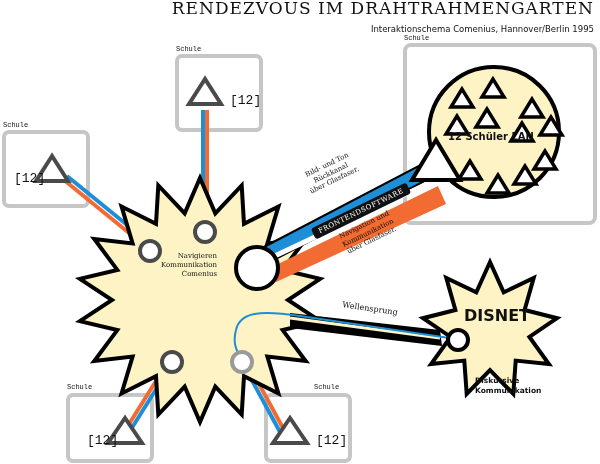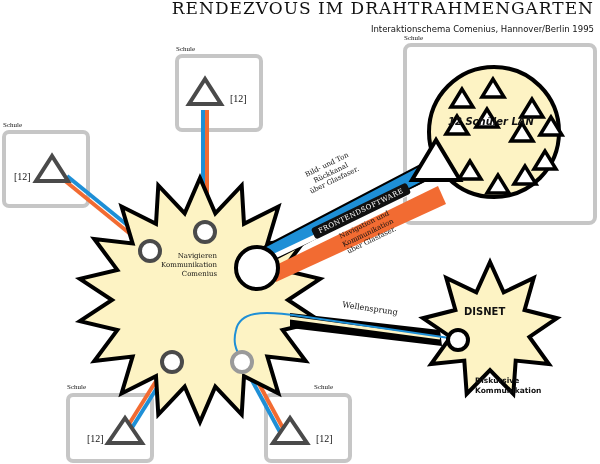--- a/index.html
+++ b/index.html
@@ -1,26 +1,26 @@
 <!DOCTYPE html>
 <html><head>
 <meta charset="utf-8">
 <style>
   html, body { margin:0; padding:0; background:#ffffff; }
   body { width:600px; height:464px; position:relative; overflow:hidden; font-family:"DejaVu Serif", serif; }
   #diagram { position:absolute; left:0; top:0; width:600px; height:464px; }
   .title { position:absolute; right:6px; top:-2px; font-family:"DejaVu Serif", serif; font-size:17px; letter-spacing:1px; color:#111; white-space:nowrap; }
   .subtitle { position:absolute; right:6px; top:17px; font-family:"DejaVu Sans", sans-serif; font-size:8.5px; color:#111; white-space:nowrap;margin-top:7px; }
-  .lbl { position:absolute; font-family:Liberation Serif, serif; color:#111; white-space:nowrap; }
+  .lbl { position:absolute; font-family:Liberation Mono, monospace; color:#111; white-space:nowrap; }
   .schule { font-size:7px; }
-  .count { font-size:10px;text-align:right; }
+  .count { font-size:13px;text-align:right; }
   .small { font-size:7px; line-height:9px; text-align:right; }
   .rot { position:absolute; transform-origin:center center; font-family:"DejaVu Serif", serif; font-size:7px; line-height:8.5px; text-align:center; color:#111; white-space:nowrap; }
   .sw { position:absolute; background:#111; color:#fff; font-family:"DejaVu Serif", serif; font-size:7px; letter-spacing:0.5px; padding:2px 6px; border-radius:3px; transform-origin:center center; white-space:nowrap; }
-  .disnet { font-family:"DejaVu Sans", sans-serif; font-weight:bold; font-size:10px; }
+  .disnet { font-family:"DejaVu Sans", sans-serif; font-weight:bold; font-size:16px; }
   .disk { font-family:"DejaVu Sans", sans-serif; font-weight:bold; font-size:7.5px; line-height:10px;margin-top:46px; }
   .lan { font-family:"DejaVu Sans", sans-serif; font-weight:bold; font-size:10px; }
 </style>
 </head>
 <body>
 
 <svg id="diagram" viewBox="0 0 600 464" xmlns="http://www.w3.org/2000/svg">
 
   <rect x="4" y="132" width="84" height="74" rx="5" fill="#fff" stroke="#c6c6c6" stroke-width="4"></rect>
   <rect x="177" y="56" width="84" height="74" rx="5" fill="#fff" stroke="#c6c6c6" stroke-width="4"></rect>
@@ -99,21 +99,21 @@
 <div class="lbl schule" style="left:176px; top:45px;">Schule</div>
 <div class="lbl count" style="left:230px; top:93px;">[12]</div>
 
 <div class="lbl schule" style="left:67px; top:383px;">Schule</div>
 <div class="lbl count" style="left:87px; top:433px;">[12]</div>
 
 <div class="lbl schule" style="left:314px; top:383px;">Schule</div>
 <div class="lbl count" style="left:316px; top:433px;">[12]</div>
 
 <div class="lbl schule" style="left:404px; top:34px;">Schule</div>
-<div class="lbl lan" style="left:448px; top:116px;font-style:italic;">12 Schüler LAN</div>
+<div class="lbl lan" style="left:448px; top:131px;">12 Schüler LAN</div>
 
 <div class="lbl small" style="left:161px; top:252px; font-family:'DejaVu Serif', serif;">
   <div>Navigieren</div>
   <div>Kommunikation</div>
   <div>Comenius</div>
 </div>
 
 <div class="rot" style="left:304px; top:160px; transform:rotate(-26deg);">
   <div>Bild- und Ton</div>
   <div>Rückkanal</div>

